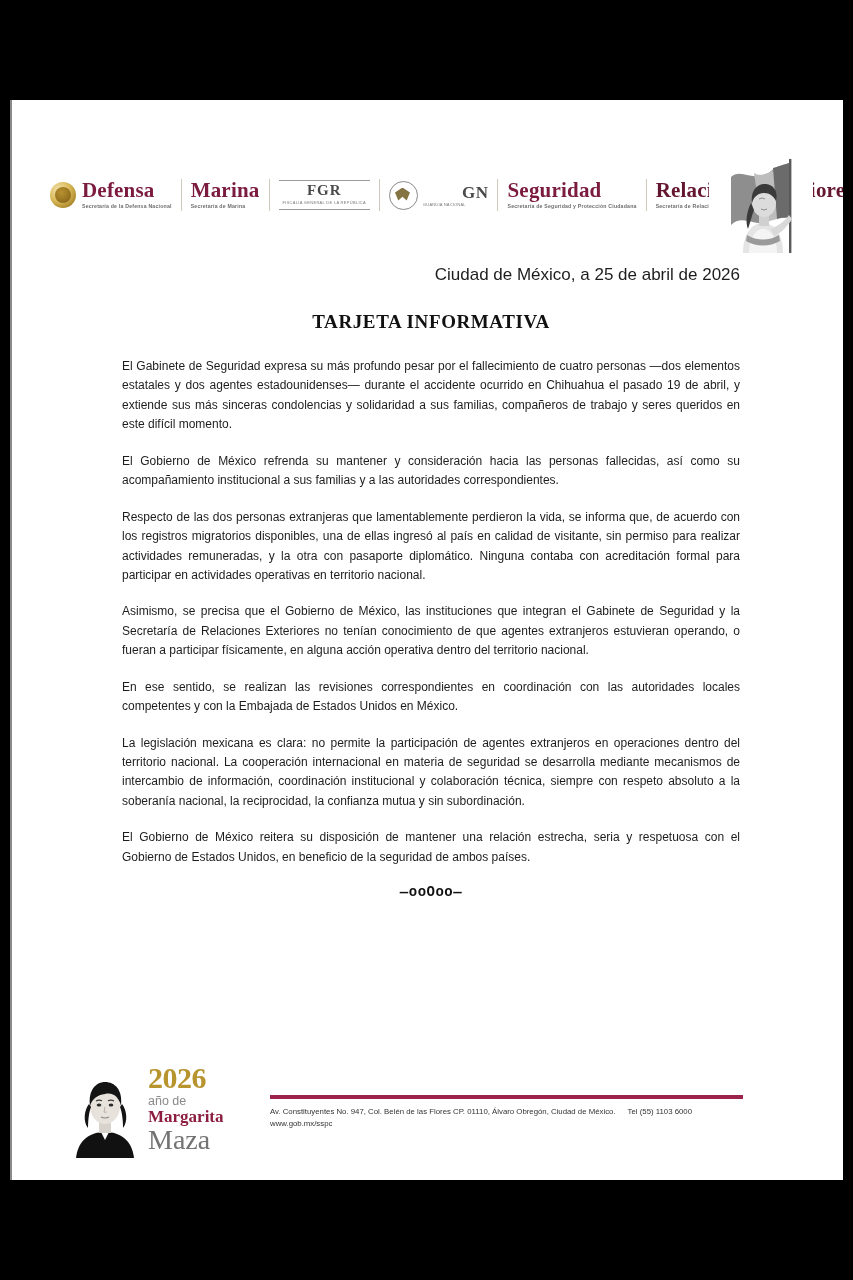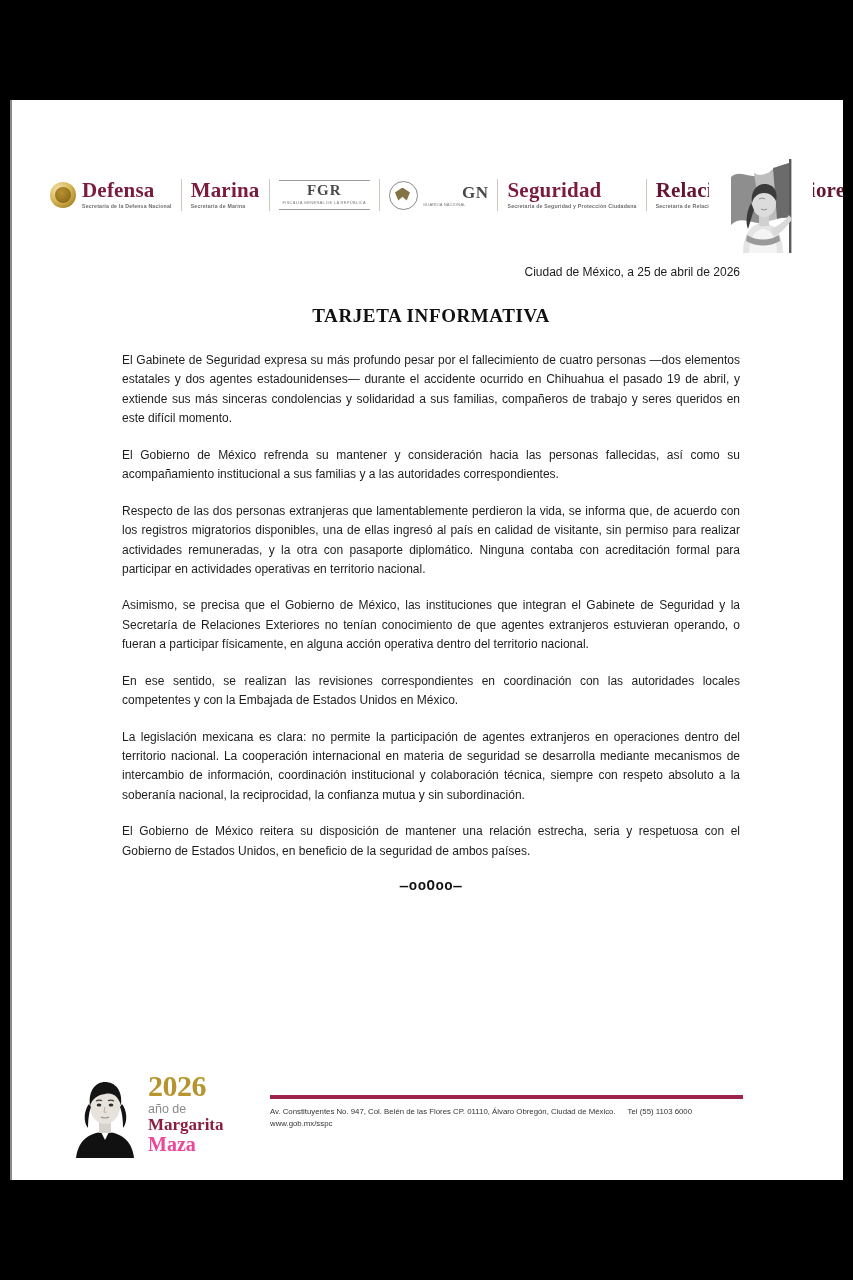--- a/index.html
+++ b/index.html
@@ -190,21 +190,21 @@
   
   .letter {
     position: absolute;
     left: 110px;
     right: 103px;
     top: 165px;
   }
 
   .dateline {
     text-align: right;
-    font-size: 12px;
+    font-size: 17px;
     color: #1d1d1d;
     margin-bottom: 26px;
   }
 
   .doc-title {
     text-align: center;
     font-family: "Liberation Serif", serif;
     font-weight: bold;
     font-size: 19px;
     color: #111111;
@@ -280,23 +280,23 @@
   .maza-first {
     font-family: "Liberation Serif", serif;
     font-size: 17px;
     font-weight: bold;
     color: #8c1d3f;
     line-height: 1.05;
     margin-top: 1px;
   }
   .maza-last {
     font-family: "Liberation Serif", serif;
-    font-size: 20px;
-    font-weight: bold;
-    color: #ec4899;
+    font-size: 28px;
+    font-weight: normal;
+    color: #737373;
     line-height: 1;
   }
 
   .footer-info {
     position: absolute;
     left: 258px;
     right: 100px;
     bottom: 28px;
   }
   .footer-rule {

